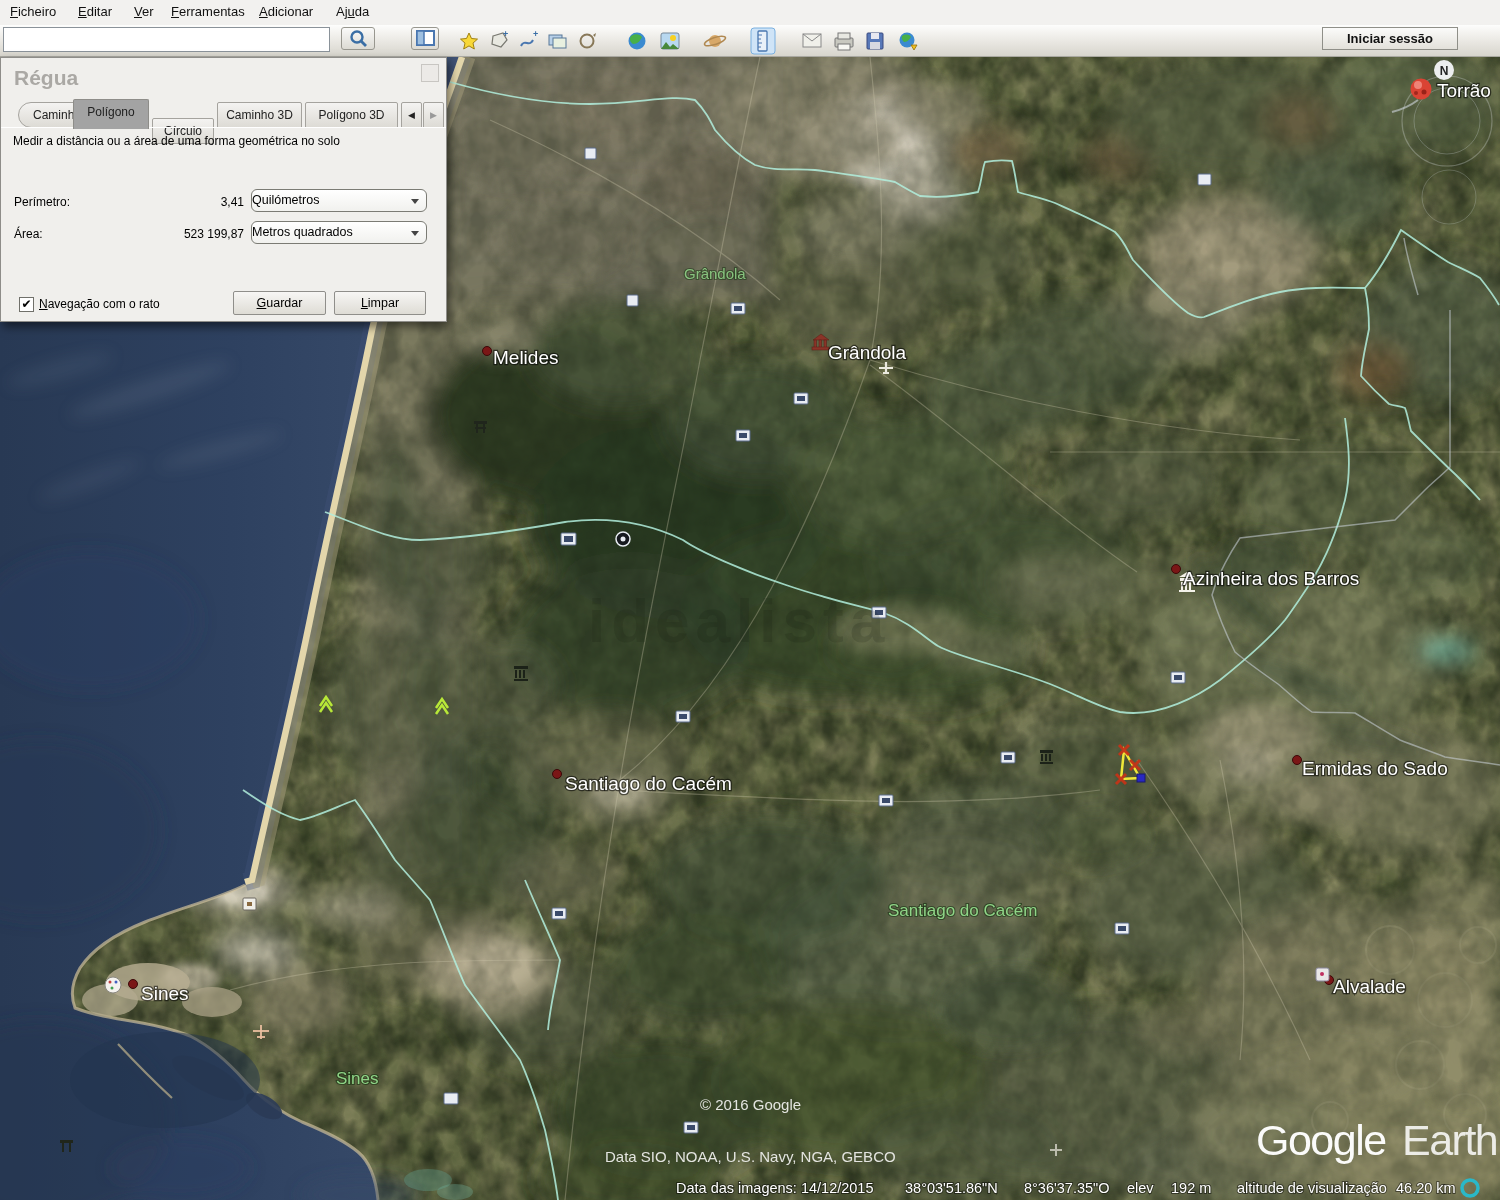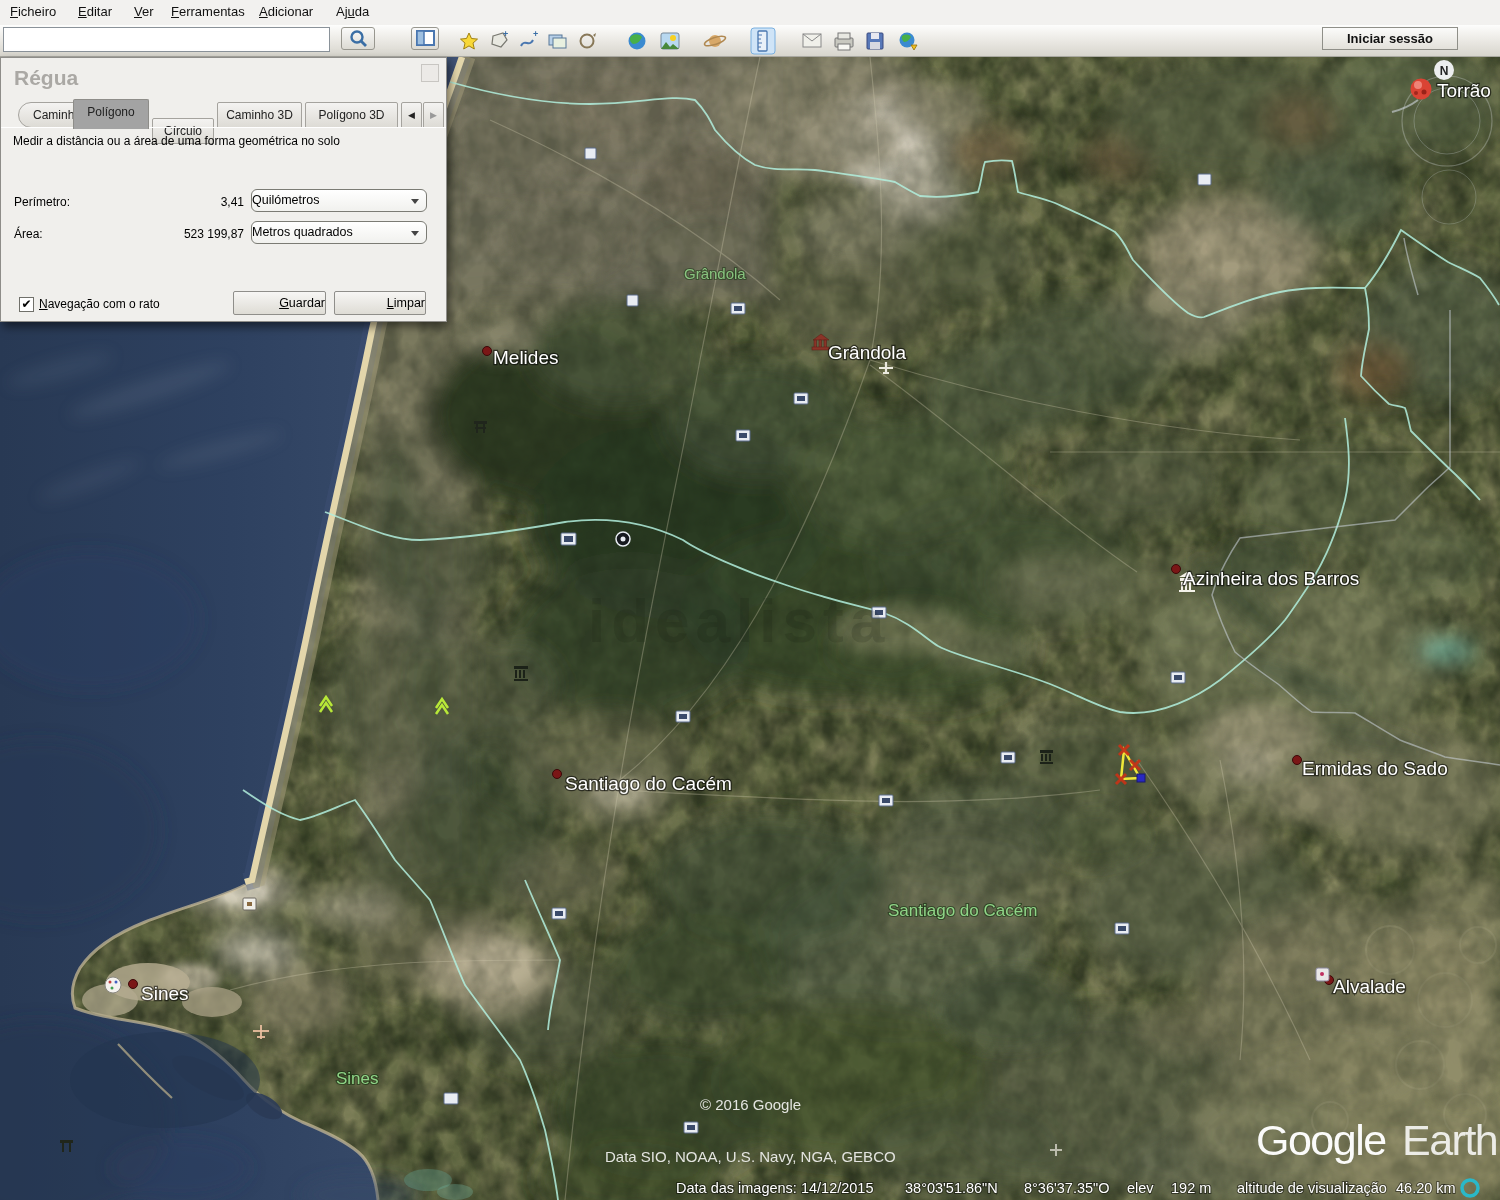--- a/index.html
+++ b/index.html
@@ -12,21 +12,21 @@
 .tbtn{position:absolute;top:2px;height:23px;background:linear-gradient(#fafaf9,#dcdad3);border:1px solid #98978f;border-radius:3px;box-sizing:border-box;}
 #loginbtn{position:absolute;left:1322px;top:2px;width:136px;height:23px;background:linear-gradient(#fbfbfa,#e3e1da);border:1px solid #8f8f88;border-radius:0;box-sizing:border-box;text-align:center;font-size:13px;font-weight:bold;color:#111;line-height:21px;}
 #dialog{position:absolute;left:0;top:57px;width:447px;height:265px;background:#f0efec;border:1px solid #8e8d89;box-sizing:border-box;box-shadow:3px 5px 9px rgba(0,0,0,.5);font-size:12px;color:#000;}
 #dlgtitle{position:absolute;left:13px;top:8px;font-size:21px;font-weight:bold;color:#aaa8a4;}
 #dlgclose{position:absolute;left:420px;top:6px;width:18px;height:18px;background:#eceae7;border:1px solid #c8c6c2;box-sizing:border-box;}
 .tab{position:absolute;top:44px;height:26px;background:linear-gradient(#f4f3f1,#dddbd5);border:1px solid #a5a39e;box-sizing:border-box;text-align:center;font-size:12px;line-height:24px;color:#222;border-radius:2px 2px 0 0;}
 .tabactive{top:41px;height:30px;background:#a3a3a3;border:1px solid #8e8d89;border-bottom:none;z-index:3;}
 #tabline{position:absolute;left:0;top:69px;width:445px;height:1px;background:#fff;z-index:2;}
 .combo{position:absolute;width:176px;height:23px;background:linear-gradient(#fff,#f1f1ee);border:1px solid #7b7b74;box-sizing:border-box;font-size:12.5px;line-height:21px;padding-left:0;border-radius:6px;}
 .combo:after{content:"";position:absolute;right:7px;top:9px;border-left:4px solid transparent;border-right:4px solid transparent;border-top:5px solid #444;}
-.dbtn{position:absolute;top:233px;height:24px;background:linear-gradient(#f7f6f4,#dedcd5);border:1px solid #8f8e8a;border-radius:2px;box-sizing:border-box;text-align:right;font-size:12.5px;line-height:22px;color:#000;}
+.dbtn{position:absolute;top:233px;height:24px;background:linear-gradient(#f7f6f4,#dedcd5);border:1px solid #8f8e8a;border-radius:2px;box-sizing:border-box;text-align:center;font-size:12.5px;line-height:22px;color:#000;}
 </style></head>
 <body>
 <div id="page">
 <svg id="map" width="1500" height="1200" viewBox="0 0 1500 1200">
 <defs>
 <filter id="terr" x="0" y="0" width="100%" height="100%" color-interpolation-filters="sRGB">
 <feTurbulence type="fractalNoise" baseFrequency="0.016 0.016" numOctaves="5" seed="11" result="n"></feTurbulence>
 <feColorMatrix in="n" type="matrix" values="0.33 0.33 0.33 0 0 0.33 0.33 0.33 0 0 0.33 0.33 0.33 0 0 0 0 0 0 1" result="m"></feColorMatrix>
 <feComponentTransfer>
             <feFuncR type="table" tableValues="0.14 0.25 0.38 0.53 0.70"></feFuncR>

